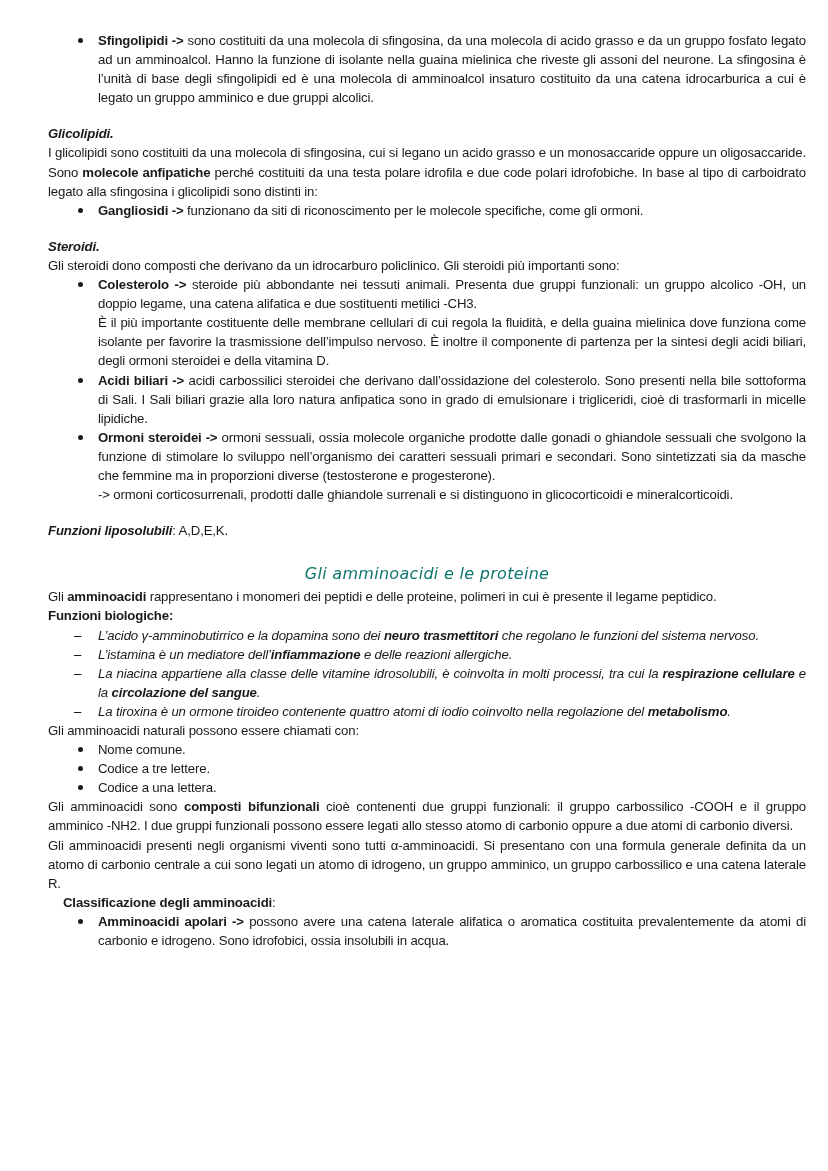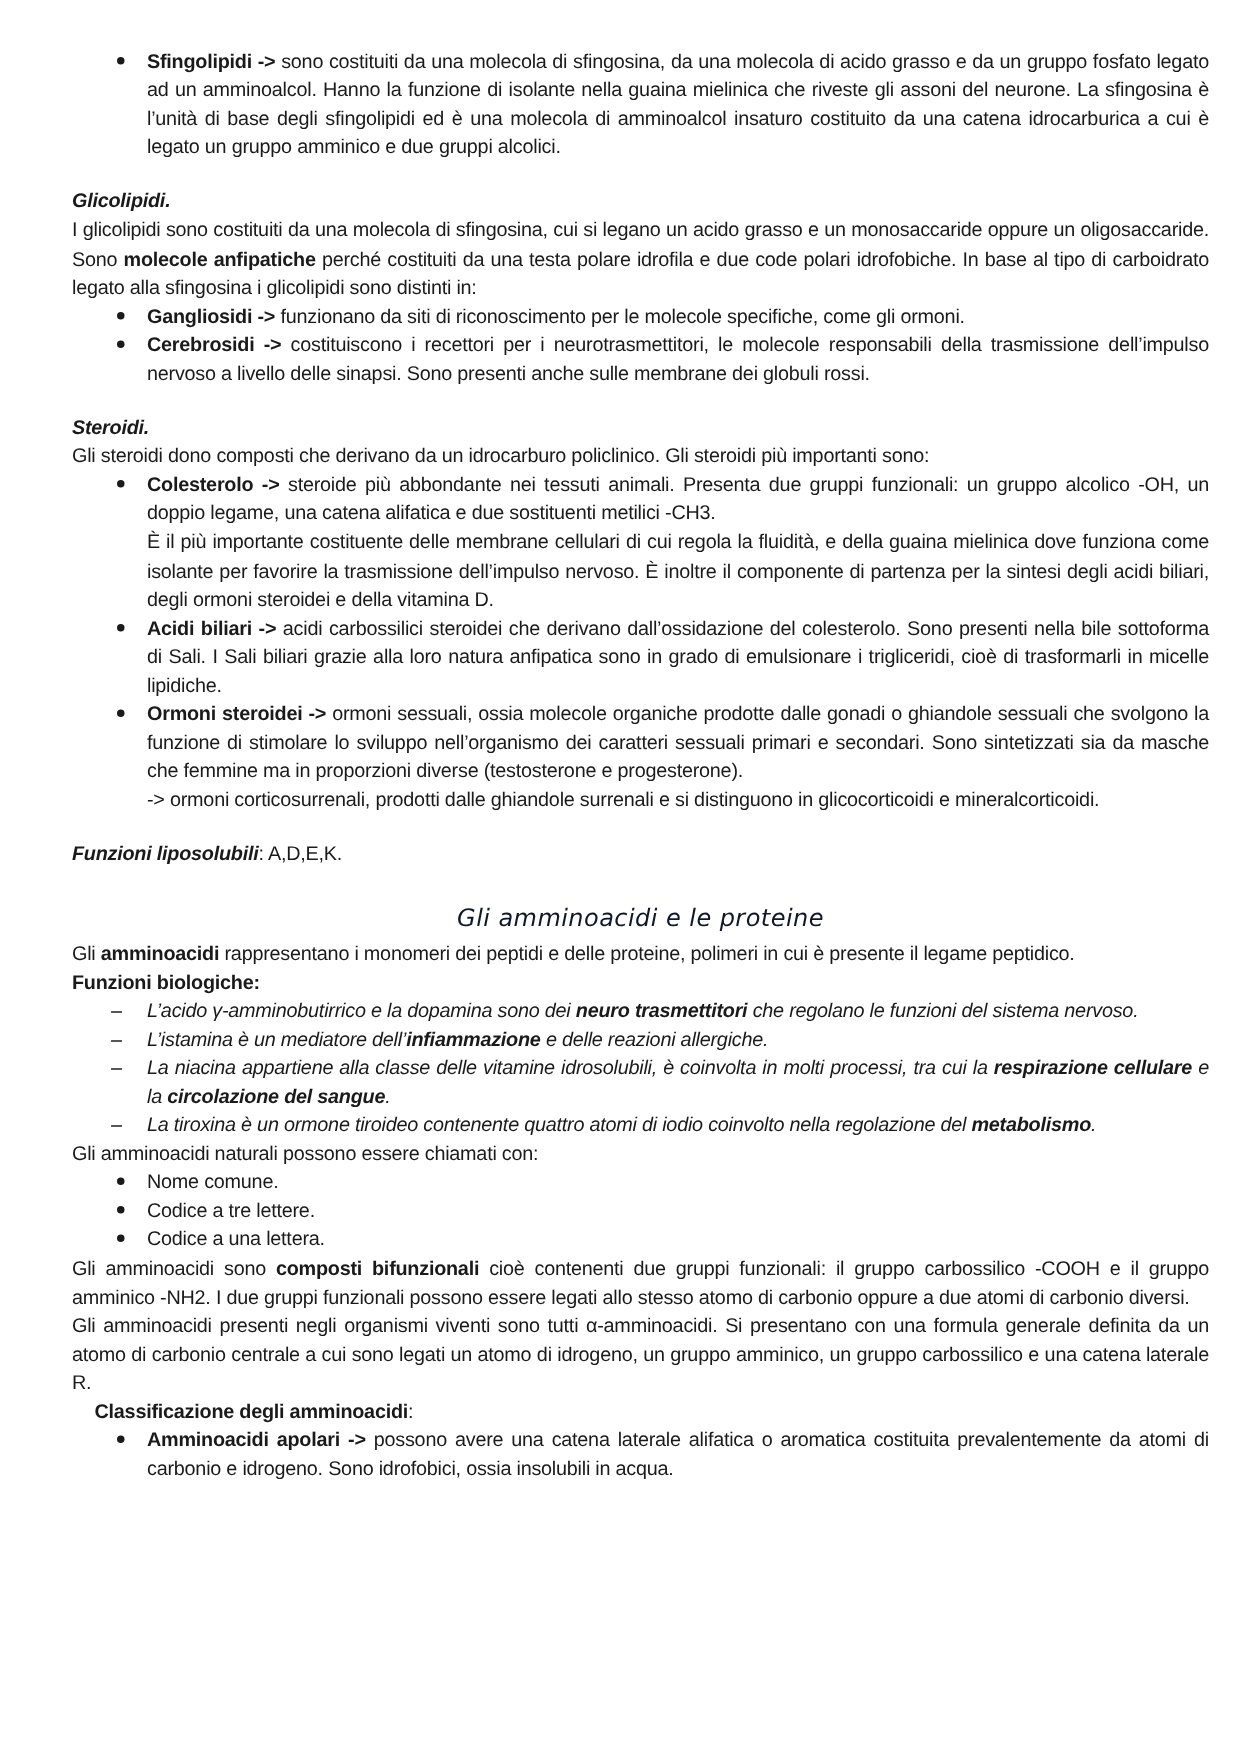--- a/index.html
+++ b/index.html
@@ -40,21 +40,20 @@
   <ul class="bullets">
     <li><b>Sfingolipidi -&gt;</b><span> sono costituiti da una molecola di sfingosina, da una molecola di acido grasso e da un gruppo fosfato legato ad un amminoalcol. Hanno la funzione di isolante nella guaina mielinica che riveste gli assoni del neurone. La sfingosina è l’unità di base degli sfingolipidi ed è una molecola di amminoalcol insaturo costituito da una catena idrocarburica a cui è legato un gruppo amminico e due gruppi alcolici.</span></li>
   </ul>
 
   <div class="gap"></div>
 
   <p class="sec-title">Glicolipidi.</p>
   <p><span>I glicolipidi sono costituiti da una molecola di sfingosina, cui si legano un acido grasso e un monosaccaride oppure un oligosaccaride. Sono </span><b>molecole anfipatiche</b><span> perché costituiti da una testa polare idrofila e due code polari idrofobiche. In base al tipo di carboidrato legato alla sfingosina i glicolipidi sono distinti in:</span></p>
   <ul class="bullets">
     <li><b>Gangliosidi -&gt;</b><span> funzionano da siti di riconoscimento per le molecole specifiche, come gli ormoni.</span></li>
-    <li><b>Cerebrosidi -&gt;</b><span> costituiscono i recettori per i neurotrasmettitori, le molecole responsabili della trasmissione dell’impulso nervoso a livello delle sinapsi. Sono presenti anche sulle membrane dei globuli rossi.</span></li>
   </ul>
 
   <div class="gap"></div>
 
   <p class="sec-title">Steroidi.</p>
   <p>Gli steroidi dono composti che derivano da un idrocarburo policlinico. Gli steroidi più importanti sono:</p>
   <ul class="bullets">
     <li>
       <b>Colesterolo -&gt;</b><span> steroide più abbondante nei tessuti animali. Presenta due gruppi funzionali: un gruppo alcolico -OH, un doppio legame, una catena alifatica e due sostituenti metilici -CH3.</span>
       <p>È il più importante costituente delle membrane cellulari di cui regola la fluidità, e della guaina mielinica dove funziona come isolante per favorire la trasmissione dell’impulso nervoso. È inoltre il componente di partenza per la sintesi degli acidi biliari, degli ormoni steroidei e della vitamina D.</p>
@@ -63,21 +62,21 @@
     <li>
       <b>Ormoni steroidei -&gt;</b><span> ormoni sessuali, ossia molecole organiche prodotte dalle gonadi o ghiandole sessuali che svolgono la funzione di stimolare lo sviluppo nell’organismo dei caratteri sessuali primari e secondari. Sono sintetizzati sia da masche che femmine ma in proporzioni diverse (testosterone e progesterone).</span>
       <p>-&gt; ormoni corticosurrenali, prodotti dalle ghiandole surrenali e si distinguono in glicocorticoidi e mineralcorticoidi.</p>
     </li>
   </ul>
 
   <div class="gap"></div>
 
   <p><b><i>Funzioni liposolubili</i></b><span>: A,D,E,K.</span></p>
 
-  <div class="green-heading" style="color: #0f172a;">Gli amminoacidi e le proteine</div>
+  <div class="green-heading" style="color: #0f766e;">Gli amminoacidi e le proteine</div>
 
   <p><span>Gli </span><b>amminoacidi</b><span> rappresentano i monomeri dei peptidi e delle proteine, polimeri in cui è presente il legame peptidico.</span></p>
   <p><b>Funzioni biologiche:</b></p>
 
   <ul class="dashes">
     <li><span>L’acido γ-amminobutirrico e la dopamina sono dei </span><b>neuro trasmettitori</b><span> che regolano le funzioni del sistema nervoso.</span></li>
     <li><span>L’istamina è un mediatore dell’</span><b>infiammazione</b><span> e delle reazioni allergiche.</span></li>
     <li><span>La niacina appartiene alla classe delle vitamine idrosolubili, è coinvolta in molti processi, tra cui la </span><b>respirazione cellulare</b><span> e la </span><b>circolazione del sangue</b><span>.</span></li>
     <li><span>La tiroxina è un ormone tiroideo contenente quattro atomi di iodio coinvolto nella regolazione del </span><b>metabolismo</b><span>.</span></li>
   </ul>

